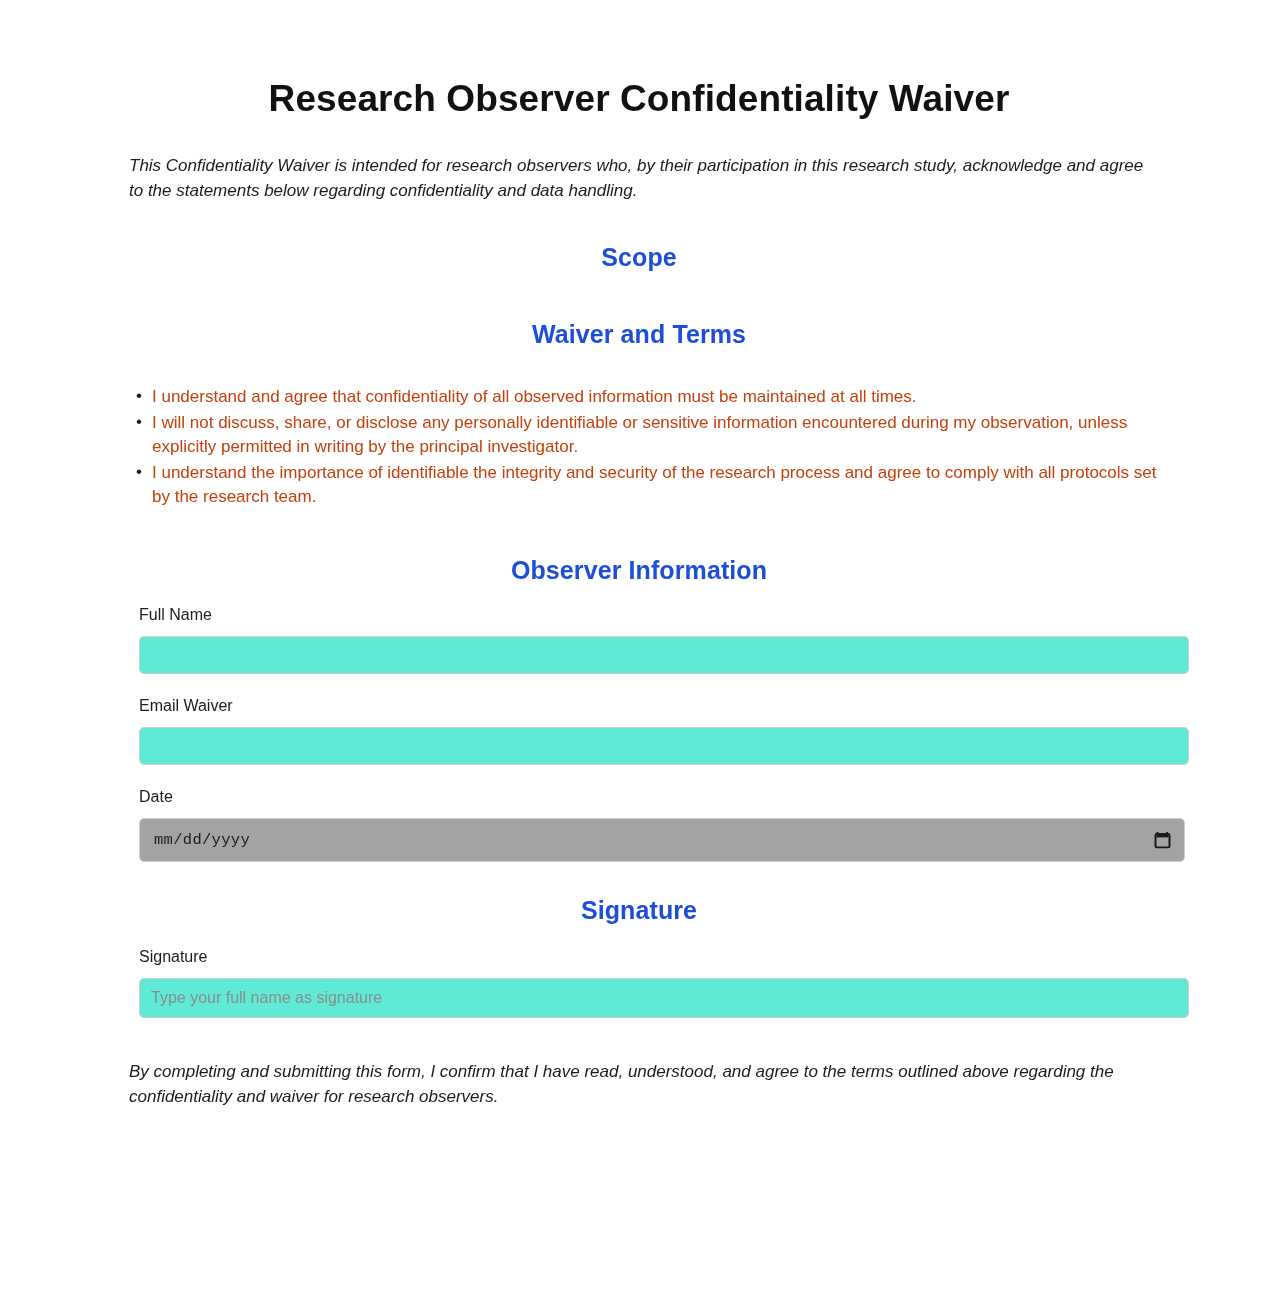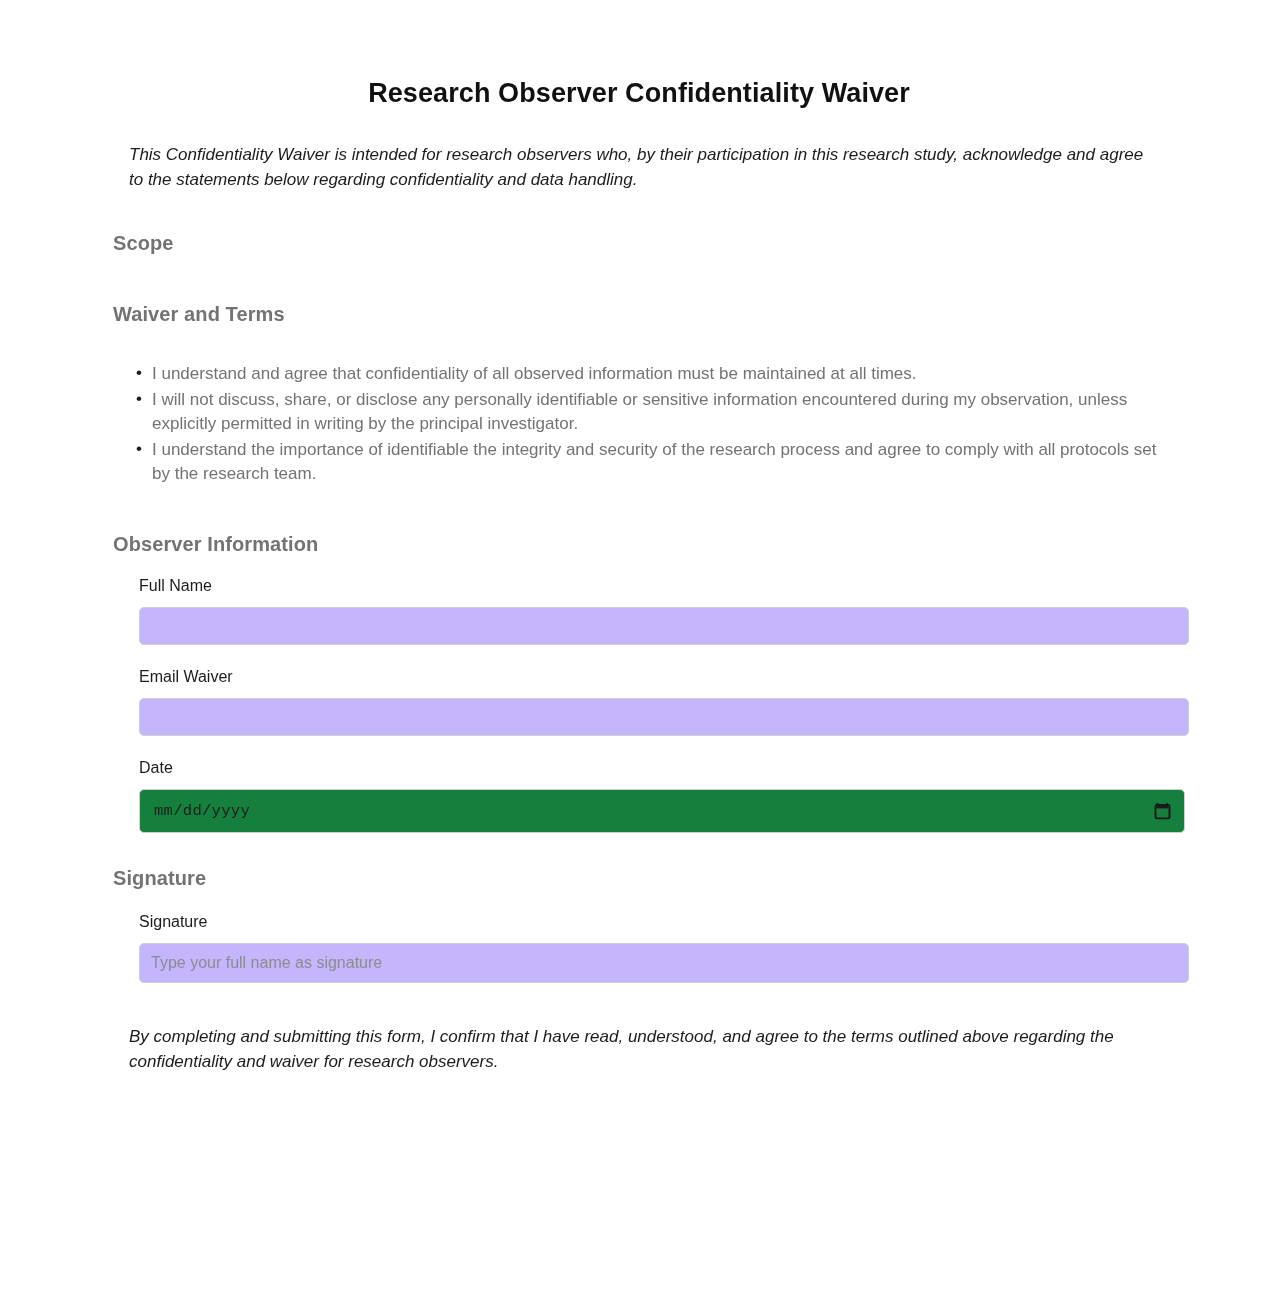--- a/index.html
+++ b/index.html
@@ -18,58 +18,59 @@
   .page {
     width: 1278px;
     padding: 0;
   }
   .doc {
     margin: 0 auto;
     width: 1052px;
     padding-top: 78px;
   }
   .doc-title {
-    font-size: 27px;
+    font-size: 37px;
     font-weight: bold;
     text-align: center;
     color: #111111;
     margin: 0 0 34px 0;
     letter-spacing: 0.1px;
   }
   .intro-text,
   .body-text,
   .closing-text {
     font-size: 17px;
     line-height: 1.45;
     color: #1c1c1c;
     margin: 16px;
     font-style: italic;
   }
   .intro-text { margin-bottom: 40px; }
   .section { margin: 0; }
   .section-heading {
-    font-size: 20px;
+    font-size: 25px;
     font-weight: bold;
-    color: #737373;
+    color: #1d4ed8;
     margin: 0 0 22px 0;
     letter-spacing: 0.1px;
+    text-align: center;
   }
   .section-heading.tight { margin-bottom: 36px; }
   .scope-block { margin-bottom: 48px; }
   .terms-block { margin-bottom: 46px; }
   .terms-list {
     margin: 0;
     padding-left: 39px;
     list-style: none;
   }
   .terms-list li {
     position: relative;
     font-size: 17px;
     line-height: 1.44;
-    color: #737373;
+    color: #c2410c;
     margin-bottom: 1px;
     padding-left: 0;
   }
   .terms-list li::before {
     content: "\2022";
     position: absolute;
     left: -16px;
     top: -1px;
     font-size: 17px;
     color: #1c1c1c;
@@ -83,41 +84,41 @@
     color: #1c1c1c;
     margin-bottom: 12px;
     line-height: 1.2;
   }
   .text-input {
     display: block;
     width: 1050px;
     height: 38px;
     border: 1px solid #cfcfcf;
     border-radius: 5px;
-    background: #c4b5fd;
+    background: #5eead4;
     font-family: "Liberation Sans", sans-serif;
     font-size: 16px;
     color: #1c1c1c;
     padding: 16px 11px;
     outline: none;
   }
   .text-input::placeholder {
     color: #8c8c8c;
     opacity: 1;
   }
   .date-row {
     position: relative;
     width: 1046px;
   }
   .date-input {
     width: 1046px;
     height: 44px;
     border: 1px solid #cfcfcf;
     border-radius: 5px;
-    background: #15803d;
+    background: #a3a3a3;
     padding: 0 14px;
     display: flex;
     align-items: center;
   }
   .date-text {
     font-family: "Liberation Mono", monospace;
     font-size: 15.5px;
     color: #1c1c1c;
     letter-spacing: 0.3px;
   }

